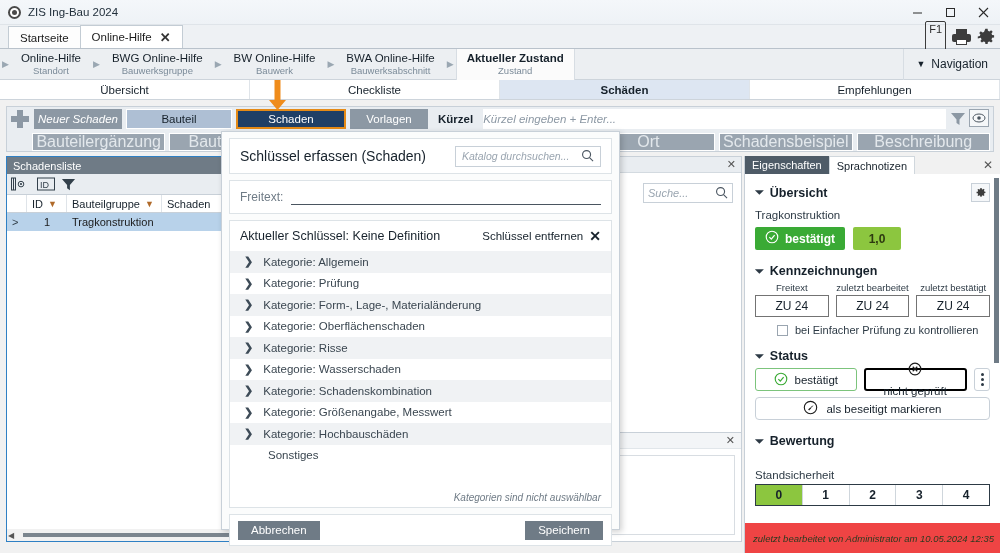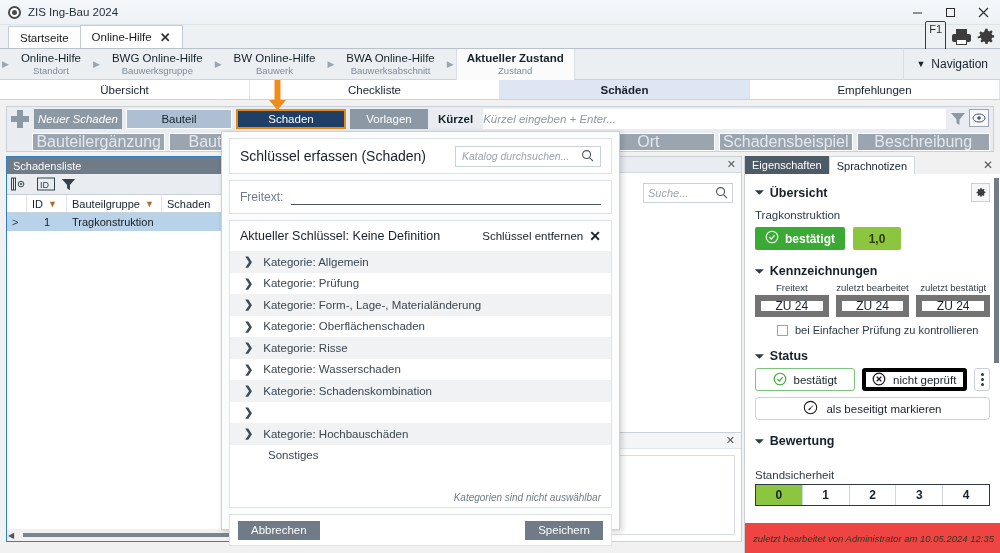--- a/index.html
+++ b/index.html
@@ -259,31 +259,31 @@
     display:flex; align-items:center; justify-content:center; gap:6px; border-radius:2px;
   }
   .pill-rate {
     background:#8cc63f; color:#2d3a10; font-size:12px; font-weight:bold; height:23px; width:48px;
     display:flex; align-items:center; justify-content:center; border-radius:2px;
   }
   .kz-cols { display:flex; gap:7px; margin-top:4px; }
   .kz-col { flex:1; text-align:center; }
   .kz-cap { font-size:9.5px; color:#2d3a45; }
   .kz-box {
-    margin-top:2px; height:22px; border:6px solid #737373; display:flex; align-items:center;
+    margin-top:2px; height:22px; border:1px solid #737373; display:flex; align-items:center;
     justify-content:center; font-size:12px; color:#16212b; background:#fff;
   }
   .chk-line { display:flex; align-items:center; gap:7px; margin-top:7px; padding-left:22px; font-size:11px; color:#2d3a45; }
   .chkbox { width:11px; height:11px; border:1px solid #9aa5b0; background:#fff; }
   .status-row { display:flex; gap:7px; margin-top:5px; align-items:center; }
   .sbtn {
     flex:1; height:23px; border:1px solid #7cc47c; border-radius:3px; background:#fff;
     display:flex; align-items:center; justify-content:center; gap:7px; font-size:11.5px; color:#16212b;
   }
-  .sbtn.grey { border:4px solid #000000; }
+  .sbtn.grey { border:2px solid #000000;flex-direction:column; }
   .kebab { width:16px; height:23px; display:flex; flex-direction:column; align-items:center; justify-content:center; gap:2px;
            border:1px solid #c8d0d8; border-radius:3px; background:#fff;}
   .kebab i { width:3px; height:3px; background:#2d3a45; border-radius:50%; display:block; }
   .wide-btn {
     margin-top:6px; height:23px; border:1px solid #c8d0d8; border-radius:4px; background:#fff;
     display:flex; align-items:center; justify-content:center; gap:8px; font-size:11.5px; color:#16212b;
   }
   .rate-bar {
     margin-top:3px; height:22px; border:1px solid #2d3a45; display:flex; background:#fff;
   }
@@ -601,20 +601,21 @@
       <div class="cat-row">
           <span class="chev">❯</span>
           <span>Kategorie: Wasserschaden</span>
         </div>
       <div class="cat-row alt">
           <span class="chev">❯</span>
           <span>Kategorie: Schadenskombination</span>
         </div>
       <div class="cat-row">
           <span class="chev">❯</span>
+          <span>Kategorie: Größenangabe, Messwert</span>
         </div>
       <div class="cat-row alt">
           <span class="chev">❯</span>
           <span>Kategorie: Hochbauschäden</span>
         </div>
       <div class="cat-row" style="padding-left:38px;">
           <span>Sonstiges</span>
         </div>
       <div class="cat-note">Kategorien sind nicht auswählbar</div>
     </div>

